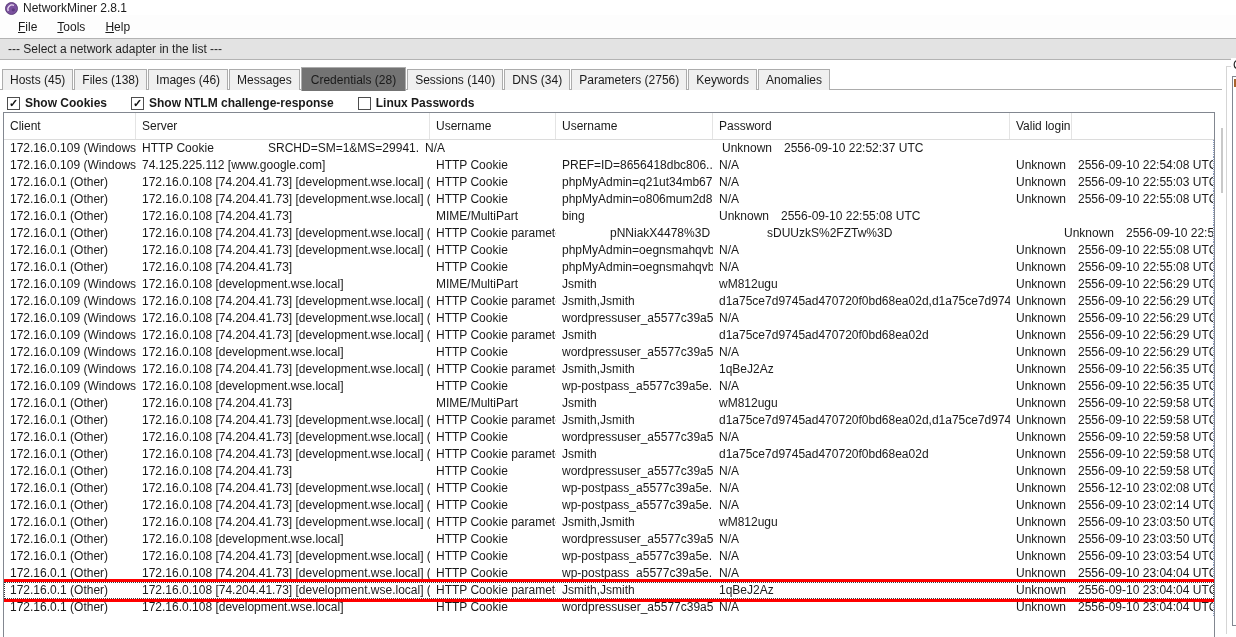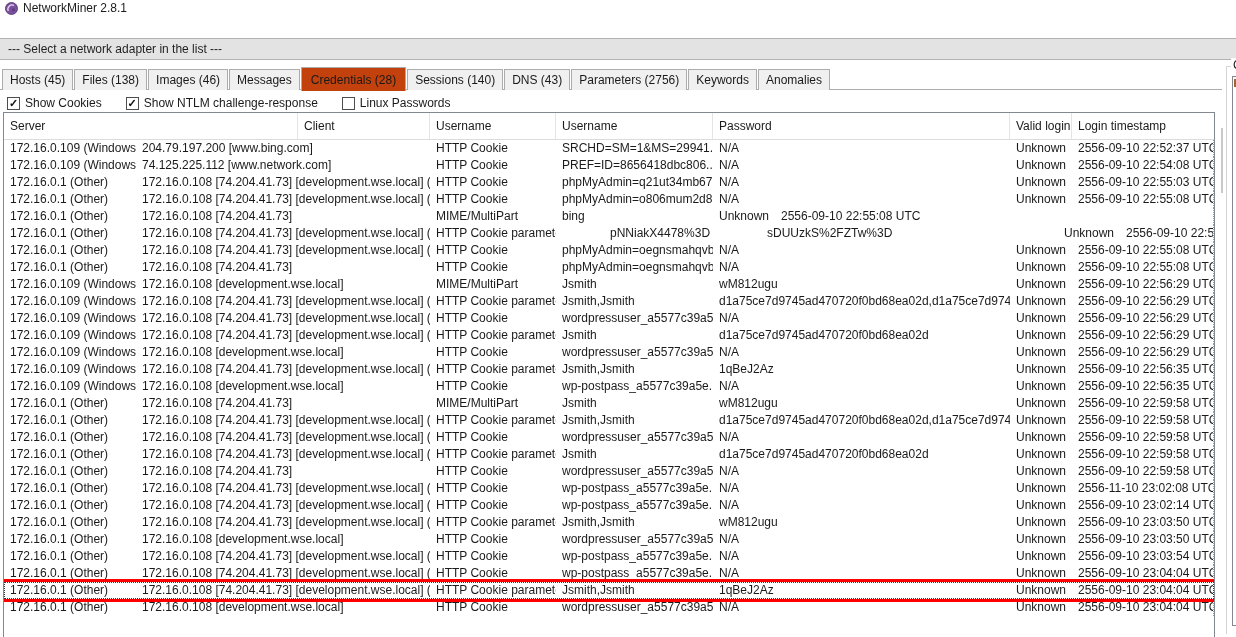--- a/index.html
+++ b/index.html
@@ -30,29 +30,29 @@
   .adapterbar { position:absolute; top:38px; left:0; width:1236px; height:22px;
                 background:var(--adapterbg,#e3e3e3);
                 border-top:1px solid #b3b3b3; border-bottom:1px solid #b3b3b3;
                 display:flex; align-items:center; padding-left:8px; color:#1f1f1f; }
 
   
   .tabstrip { position:absolute; top:65px; left:2px; height:25px;
               display:flex; align-items:flex-end; z-index:2; }
   .tab { background:#f0f0f0; border:1px solid #acacac; border-bottom:none;
          padding:3px 7px 3px; margin-right:1px; white-space:nowrap; cursor:default; }
-  .tab.selected { background:#c2410c; padding:5px 9px 4px; margin-bottom:-1px;
+  .tab.selected { background:#737373; padding:5px 9px 4px; margin-bottom:-1px;
                   position:relative; z-index:3; }
 
   
   .tabpage { position:absolute; top:89px; left:0; width:1222px; height:548px;
              background:#fff; border-top:1px solid #acacac; }
 
   
-  .filters { position:absolute; top:4px; left:7px; display:flex; gap:24px; align-items:center; height:18px; }
+  .filters { position:absolute; top:4px; left:7px; display:flex; gap:24px; align-items:center; height:18px;font-weight:bold; }
   .filter { display:flex; align-items:center; gap:5px; cursor:default; }
   .cb { width:13px; height:13px; border:1px solid #4d4d4d; background:#fff;
         display:flex; align-items:center; justify-content:center;
         font-size:11px; line-height:11px; color:#111; }
   .cb.checked::after { content:"\2713"; font-weight:bold; }
 
   
   .listview { position:absolute; top:22px; left:3px; width:1212px; height:526px;
               background:#fff; border:1px solid #828790; border-bottom:none; overflow:hidden; }
   .lv-header { display:flex; height:27px; border-bottom:1px solid #dcdcdc; background:#fff; }
@@ -89,33 +89,38 @@
       <svg viewBox="0 0 16 16" xmlns="http://www.w3.org/2000/svg">
         <circle cx="8" cy="8" r="7.4" fill="#7a519e"></circle>
         <circle cx="8" cy="8" r="7.4" fill="none" stroke="#4d2f6b" stroke-width="1"></circle>
         <path d="M4 11 A5.2 5.2 0 0 1 11 4.2" stroke="#ead9f2" stroke-width="1.6" fill="none"></path>
         <circle cx="10.2" cy="9.6" r="2" fill="#5d3a80"></circle>
       </svg>
     </span>
     <span class="title">NetworkMiner 2.8.1</span>
   </div>
 
+  <div class="menubar" id="menubar">
+      <div class="menu-item"><u>F</u>ile</div>
+      <div class="menu-item"><u>T</u>ools</div>
+      <div class="menu-item"><u>H</u>elp</div>
+    </div>
 
   <div class="adapterbar">
     <span>--- Select a network adapter in the list ---</span>
   </div>
 
   <div class="tabstrip" id="tabstrip">
       <div class="tab">Hosts (45)</div>
       <div class="tab">Files (138)</div>
       <div class="tab">Images (46)</div>
       <div class="tab">Messages</div>
       <div class="tab selected">Credentials (28)</div>
       <div class="tab">Sessions (140)</div>
-      <div class="tab">DNS (43)</div>
+      <div class="tab">DNS (34)</div>
       <div class="tab">Parameters (2756)</div>
       <div class="tab">Keywords</div>
       <div class="tab">Anomalies</div>
     </div>
 
   <div class="tabpage">
     <div class="filters" id="filters">
         <label class="filter">
           <span class="cb checked"></span>
           <span>Show Cookies</span>
@@ -124,41 +129,39 @@
           <span class="cb checked"></span>
           <span>Show NTLM challenge-response</span>
         </label>
         <label class="filter">
           <span class="cb"></span>
           <span>Linux Passwords</span>
         </label>
       </div>
     <div class="listview">
       <div class="lv-header" id="lvheader">
+          <div class="hcell" style="width: 132px;">Client</div>
           <div class="hcell" style="width: 294px;">Server</div>
-          <div class="hcell" style="width: 132px;">Client</div>
           <div class="hcell" style="width: 126px;">Username</div>
           <div class="hcell" style="width: 157px;">Username</div>
           <div class="hcell" style="width: 297px;">Password</div>
           <div class="hcell" style="width: 62px;">Valid login</div>
-          <div class="hcell last" style="width: 140px;">Login timestamp</div>
         </div>
       <div class="lv-body" id="lvbody">
           <div class="row">
             <div class="cell" style="width: 132px;">172.16.0.109 (Windows)</div>
-            <div class="cell" style="width: 294px;">204.79.197.200 [www.bing.com]</div>
             <div class="cell" style="width: 126px;">HTTP Cookie</div>
             <div class="cell" style="width: 157px;">SRCHD=SM=1&amp;MS=29941...</div>
             <div class="cell" style="width: 297px;">N/A</div>
             <div class="cell" style="width: 62px;">Unknown</div>
             <div class="cell last" style="width: 140px;">2556-09-10 22:52:37 UTC</div>
           </div>
           <div class="row">
             <div class="cell" style="width: 132px;">172.16.0.109 (Windows)</div>
-            <div class="cell" style="width: 294px;">74.125.225.112 [www.network.com]</div>
+            <div class="cell" style="width: 294px;">74.125.225.112 [www.google.com]</div>
             <div class="cell" style="width: 126px;">HTTP Cookie</div>
             <div class="cell" style="width: 157px;">PREF=ID=8656418dbc806...</div>
             <div class="cell" style="width: 297px;">N/A</div>
             <div class="cell" style="width: 62px;">Unknown</div>
             <div class="cell last" style="width: 140px;">2556-09-10 22:54:08 UTC</div>
           </div>
           <div class="row">
             <div class="cell" style="width: 132px;">172.16.0.1 (Other)</div>
             <div class="cell" style="width: 294px;">172.16.0.108 [74.204.41.73] [development.wse.local] (Linux)</div>
             <div class="cell" style="width: 126px;">HTTP Cookie</div>
@@ -319,21 +322,21 @@
             <div class="cell" style="width: 62px;">Unknown</div>
             <div class="cell last" style="width: 140px;">2556-09-10 22:59:58 UTC</div>
           </div>
           <div class="row">
             <div class="cell" style="width: 132px;">172.16.0.1 (Other)</div>
             <div class="cell" style="width: 294px;">172.16.0.108 [74.204.41.73] [development.wse.local] (Linux)</div>
             <div class="cell" style="width: 126px;">HTTP Cookie</div>
             <div class="cell" style="width: 157px;">wp-postpass_a5577c39a5e...</div>
             <div class="cell" style="width: 297px;">N/A</div>
             <div class="cell" style="width: 62px;">Unknown</div>
-            <div class="cell last" style="width: 140px;">2556-11-10 23:02:08 UTC</div>
+            <div class="cell last" style="width: 140px;">2556-12-10 23:02:08 UTC</div>
           </div>
           <div class="row">
             <div class="cell" style="width: 132px;">172.16.0.1 (Other)</div>
             <div class="cell" style="width: 294px;">172.16.0.108 [74.204.41.73] [development.wse.local] (Linux)</div>
             <div class="cell" style="width: 126px;">HTTP Cookie</div>
             <div class="cell" style="width: 157px;">wp-postpass_a5577c39a5e...</div>
             <div class="cell" style="width: 297px;">N/A</div>
             <div class="cell" style="width: 62px;">Unknown</div>
             <div class="cell last" style="width: 140px;">2556-09-10 23:02:14 UTC</div>
           </div>

